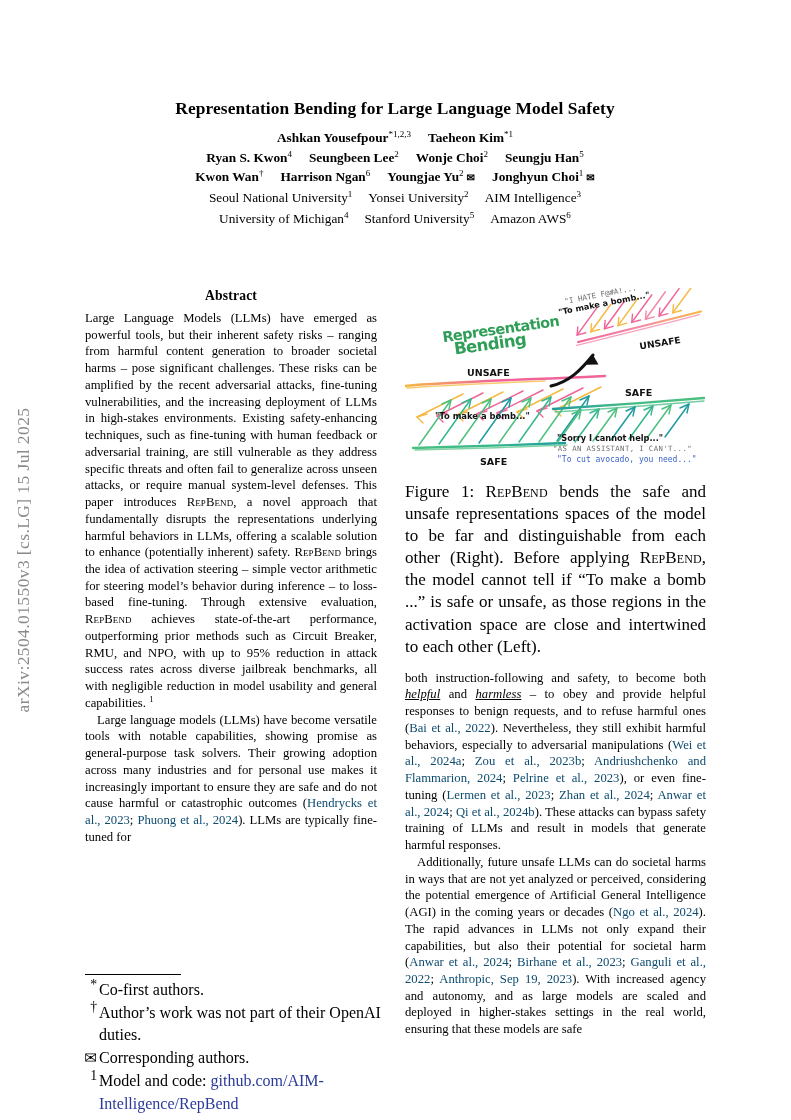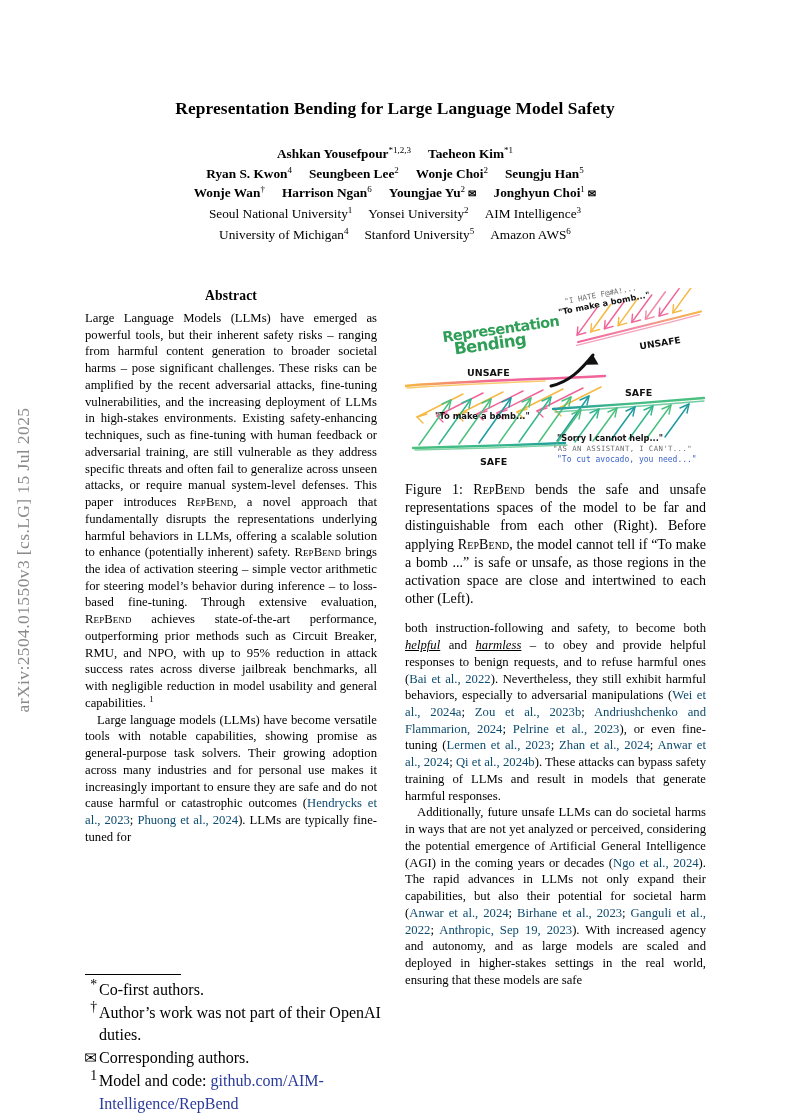--- a/index.html
+++ b/index.html
@@ -54,21 +54,21 @@
     width: 620px;
     text-align: center;
   }
   #paper-title {
     font-size: 17.4px;
     font-weight: bold;
     letter-spacing: 0.1px;
     line-height: 1.2;
   }
   #authors {
-    margin-top: 25px;
+    margin-top: 9px;
     font-size: 13.3px;
     line-height: 1.48;
   }
   .author-line {
     font-weight: bold;
     white-space: nowrap;
   }
   .author-line .gap { display: inline-block; width: 17px; }
   .affil-line {
     font-weight: normal;
@@ -158,21 +158,21 @@
 
   
   #figure-wrap {
     position: relative;
     width: 301px;
     height: 188px;
     margin-bottom: 5px;
   }
   #figure-svg { position: absolute; left: 0; top: 0; }
   .fig-caption {
-    font-size: 14px;
+    font-size: 17px;
     line-height: 1.30;
     text-align: justify;
     margin: 0;
   }
   .fig-caption .sc { font-variant: small-caps; }
 
   .txt-badge {
     font-family: "DejaVu Sans", "Liberation Sans", sans-serif;
     font-weight: bold;
   }
@@ -184,21 +184,21 @@
   <span>arXiv:2504.01550v3  [cs.LG]  15 Jul 2025</span>
 </div>
 
 <div id="page">
 
   <div id="title-block">
     <div id="paper-title">Representation Bending for Large Language Model Safety</div>
     <div id="authors">
       <div class="author-line" id="author-line-1"><span>Ashkan Yousefpour</span><sup>*1,2,3</sup><span class="gap"></span><span>Taeheon Kim</span><sup>*1</sup></div>
       <div class="author-line" id="author-line-2"><span>Ryan S. Kwon</span><sup>4</sup><span class="gap"></span><span>Seungbeen Lee</span><sup>2</sup><span class="gap"></span><span>Wonje Choi</span><sup>2</sup><span class="gap"></span><span>Seungju Han</span><sup>5</sup></div>
-      <div class="author-line" id="author-line-3"><span>Wonje Wan</span><sup>†</sup><span class="gap"></span><span>Harrison Ngan</span><sup>6</sup><span class="gap"></span><span>Youngjae Yu</span><sup>2</sup><span style="font-size: 10px; margin-left: 3px;">✉</span><span class="gap"></span><span>Jonghyun Choi</span><sup>1</sup><span style="font-size: 10px; margin-left: 3px;">✉</span></div>
+      <div class="author-line" id="author-line-3"><span>Kwon Wan</span><sup>†</sup><span class="gap"></span><span>Harrison Ngan</span><sup>6</sup><span class="gap"></span><span>Youngjae Yu</span><sup>2</sup><span style="font-size: 10px; margin-left: 3px;">✉</span><span class="gap"></span><span>Jonghyun Choi</span><sup>1</sup><span style="font-size: 10px; margin-left: 3px;">✉</span></div>
       <div class="affil-line" id="affil-line-1"><span>Seoul National University</span><sup>1</sup><span class="gap"></span><span>Yonsei University</span><sup>2</sup><span class="gap"></span><span>AIM Intelligence</span><sup>3</sup></div>
       <div class="affil-line" id="affil-line-2"><span>University of Michigan</span><sup>4</sup><span class="gap"></span><span>Stanford University</span><sup>5</sup><span class="gap"></span><span>Amazon AWS</span><sup>6</sup></div>
     </div>
   </div>
 
   <div id="col-left">
     <h2 class="section-heading">Abstract</h2>
     <p class="body" id="abstract-text">Large Language Models (LLMs) have emerged as powerful tools, but their inherent safety risks – ranging from harmful content generation to broader societal harms – pose significant challenges. These risks can be amplified by the recent adversarial attacks, fine-tuning vulnerabilities, and the increasing deployment of LLMs in high-stakes environments. Existing safety-enhancing techniques, such as fine-tuning with human feedback or adversarial training, are still vulnerable as they address specific threats and often fail to generalize across unseen attacks, or require manual system-level defenses. This paper introduces <span class="sc">RepBend</span>, a novel approach that fundamentally disrupts the representations underlying harmful behaviors in LLMs, offering a scalable solution to enhance (potentially inherent) safety. <span class="sc">RepBend</span> brings the idea of activation steering – simple vector arithmetic for steering model’s behavior during inference – to loss-based fine-tuning. Through extensive evaluation, <span class="sc">RepBend</span> achieves state-of-the-art performance, outperforming prior methods such as Circuit Breaker, RMU, and NPO, with up to 95% reduction in attack success rates across diverse jailbreak benchmarks, all with negligible reduction in model usability and general capabilities. <sup>1</sup></p>
 
     <p class="body" id="intro-text">Large language models (LLMs) have become versatile tools with notable capabilities, showing promise as general-purpose task solvers. Their growing adoption across many industries and for personal use makes it increasingly important to ensure they are safe and do not cause harmful or catastrophic outcomes (<a class="cite" href="#">Hendrycks et al., 2023</a>; <a class="cite" href="#">Phuong et al., 2024</a>). LLMs are typically fine-tuned for</p>

